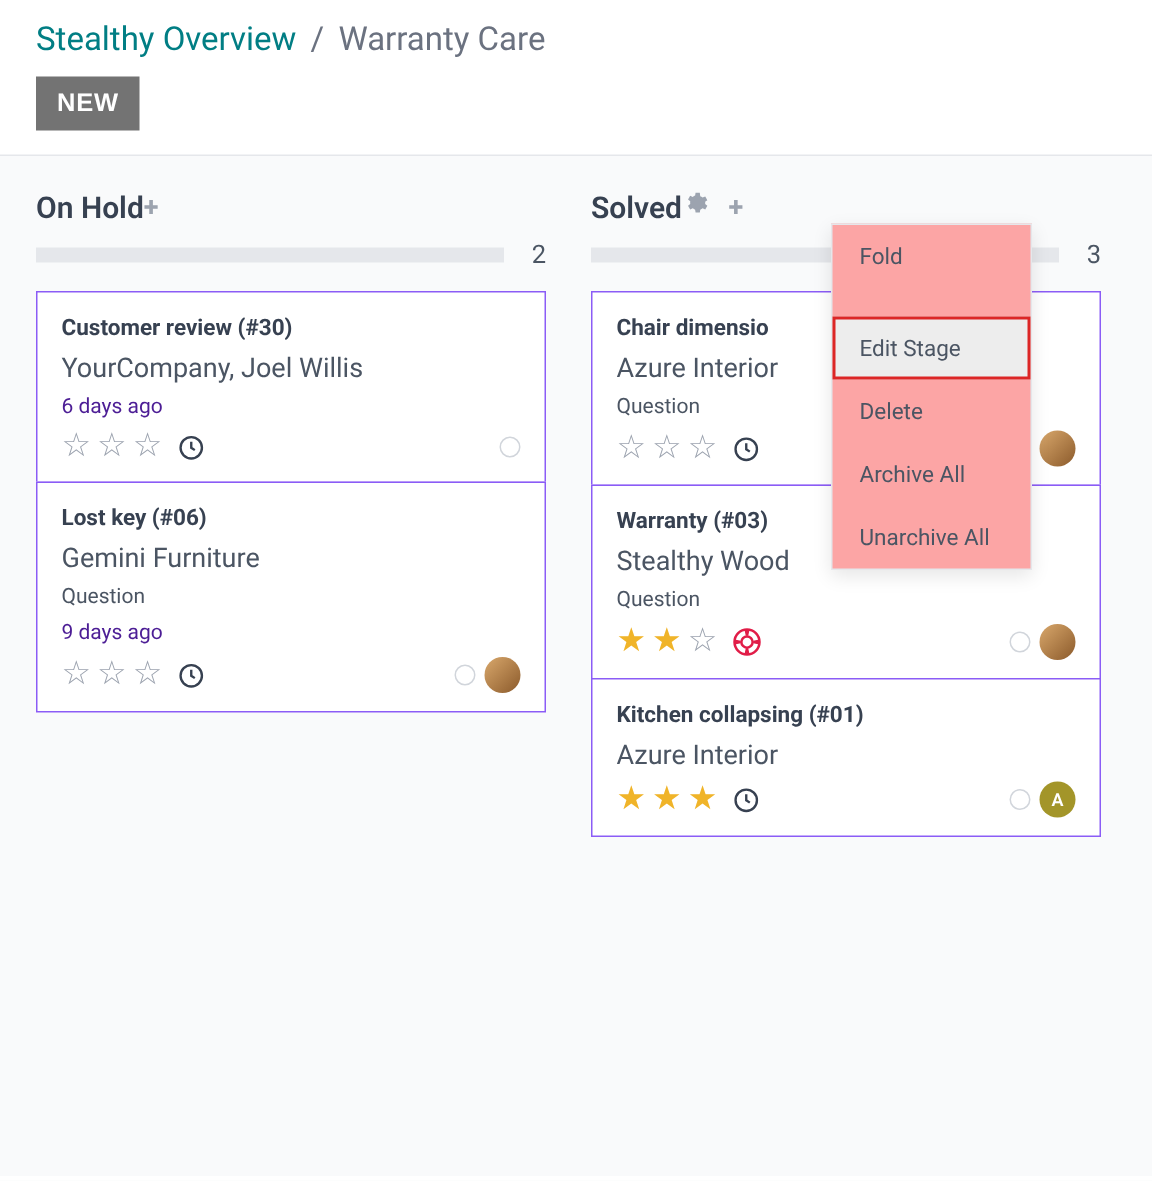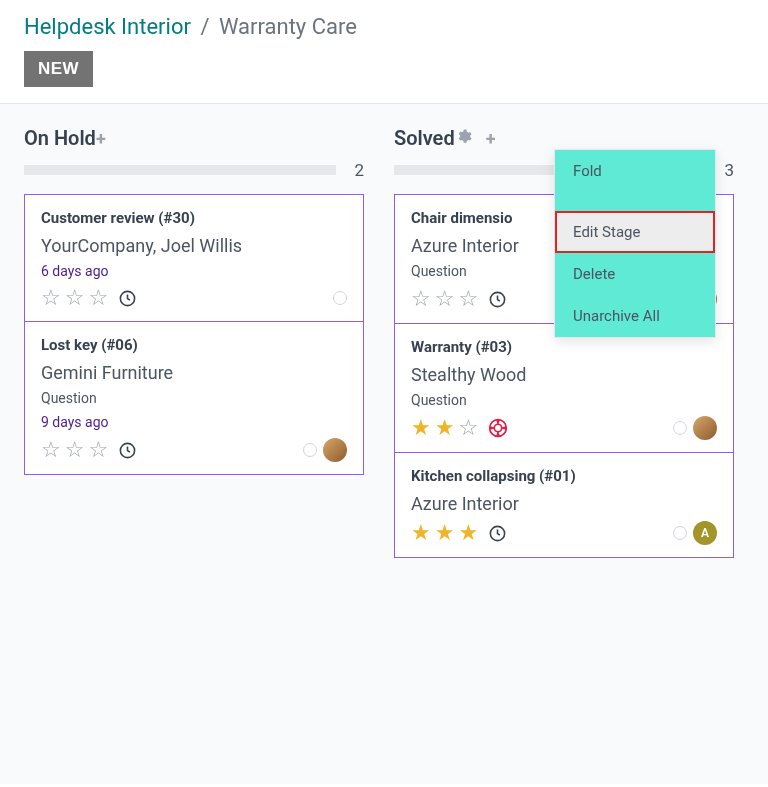--- a/index.html
+++ b/index.html
@@ -28,41 +28,42 @@
 .card-footer { display: flex; align-items: center; justify-content: space-between; }
 .stars-clock { display: flex; align-items: center; gap: 4px; }
 .star { font-size: 22px; color: #9ca3af; cursor: pointer; line-height: 1; }
 .star.filled { color: #f0b429; }
 .clock { margin-left: 6px; display: inline-flex; }
 .footer-right { display: flex; align-items: center; gap: 6px; }
 .dot { width: 14px; height: 14px; border: 1.5px solid #d1d5db; border-radius: 50%; background: #fff; }
 .avatar { width: 24px; height: 24px; border-radius: 50%; background: linear-gradient(135deg,#d9a86c,#8b5a2b); }
 .avatar-letter { width: 24px; height: 24px; border-radius: 50%; background: #a39529; color: #fff; display: flex; align-items: center; justify-content: center; font-size: 12px; font-weight: 600; }
 .lifering { margin-left: 6px; display: inline-flex; }
-.dropdown { position: absolute; left: 554px; top: 45px; width: 162px; background: #5eead4; border: 1px solid #e5e7eb; box-shadow: 0 4px 12px rgba(0,0,0,0.1); z-index: 10; }
+.dropdown { position: absolute; left: 554px; top: 45px; width: 134px; background: #fca5a5; border: 1px solid #e5e7eb; box-shadow: 0 4px 12px rgba(0,0,0,0.1); z-index: 10; }
 .dropdown-item { padding: 12px 18px; font-size: 15px; color: #4b5563; cursor: pointer; }
 .dropdown-item.highlighted { background: #ededed; outline: 2px solid #dc2626; outline-offset: -2px; margin-top: 19px; }
 </style>
 </head>
 <body>
 
 <div class="header">
   <div class="breadcrumb">
-    <span class="breadcrumb-link">Helpdesk Interior</span>
+    <span class="breadcrumb-link">Stealthy Overview</span>
     <span class="breadcrumb-sep">/</span>
     <span class="breadcrumb-current">Warranty Care</span>
   </div>
   <button class="new-btn">NEW</button>
 </div>
 
 <div class="board" id="board">
   <div class="dropdown" id="dropdown">
       <div class="dropdown-item">Fold</div>
       <div class="dropdown-item highlighted">Edit Stage</div>
       <div class="dropdown-item">Delete</div>
+      <div class="dropdown-item">Archive All</div>
       <div class="dropdown-item">Unarchive All</div>
     </div>
 <div class="column">
       <div class="col-header">
         <div class="col-title">On Hold</div>
         <div class="col-actions">
           <span class="plus">+</span>
         </div>
       </div>
       <div class="progress-row">

